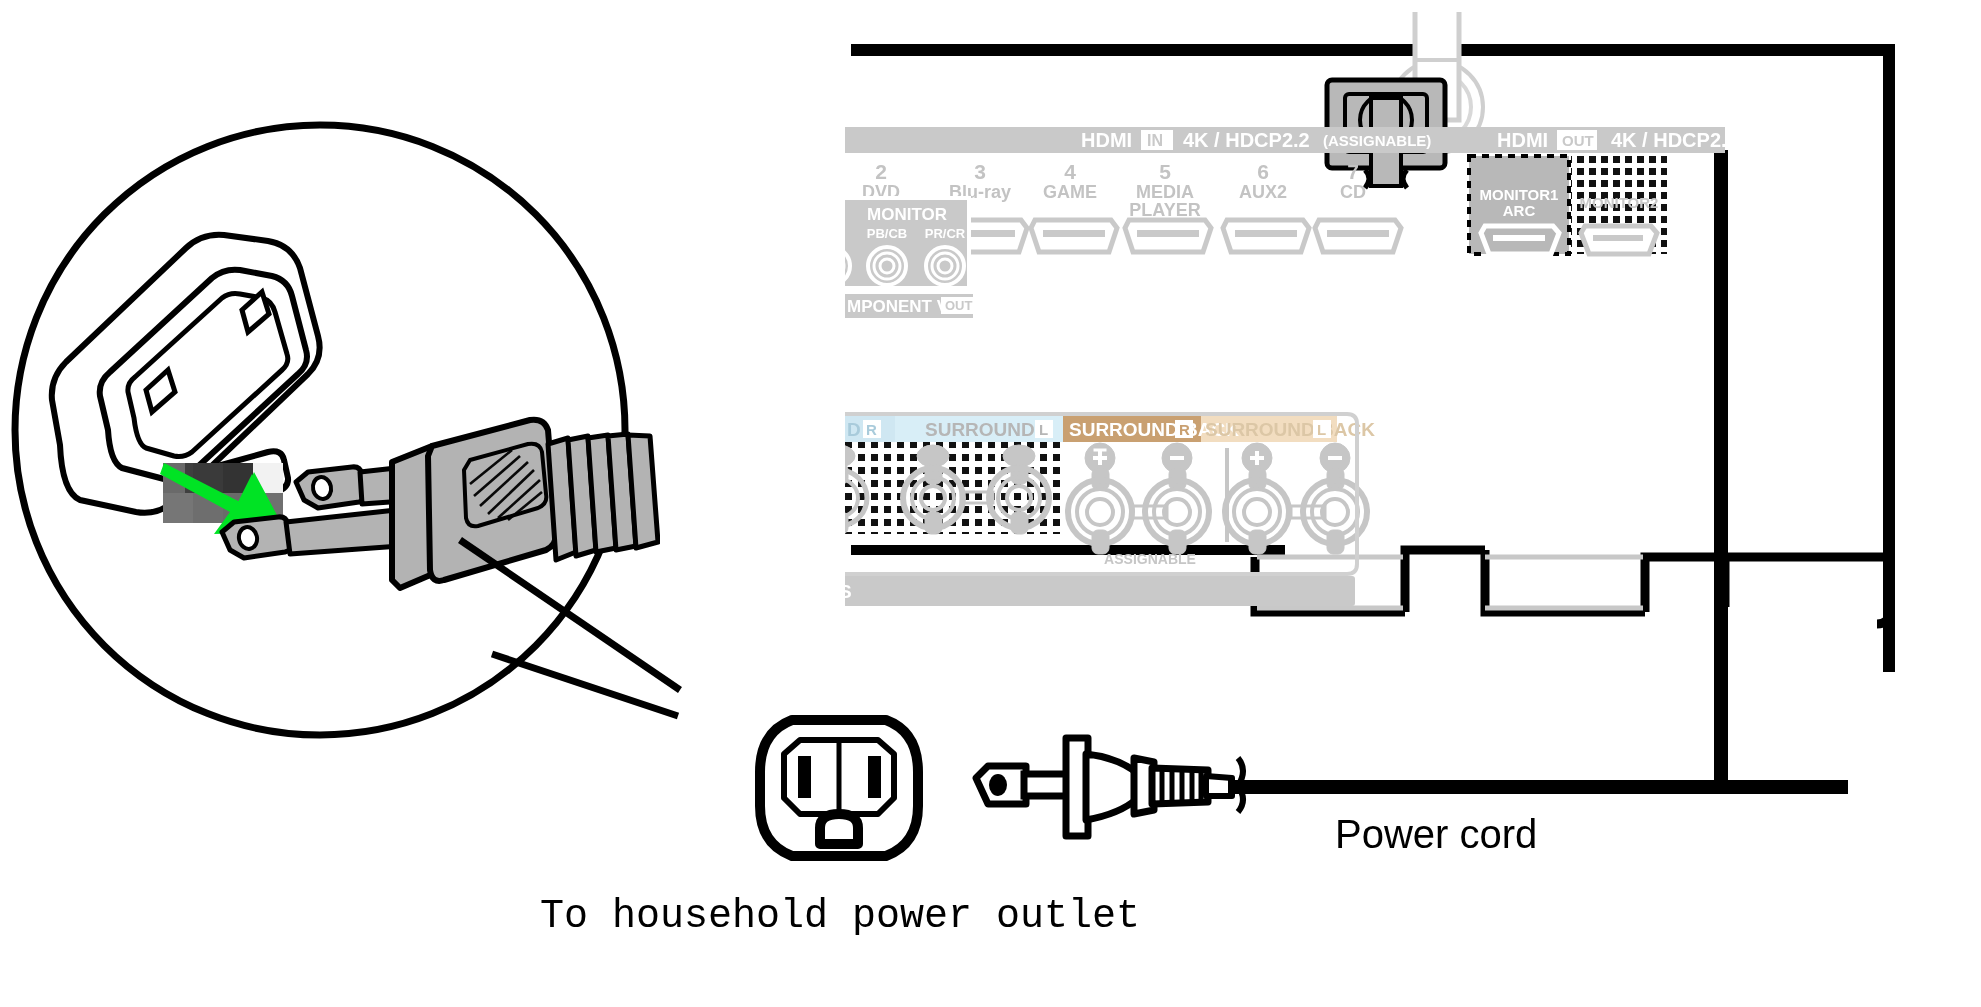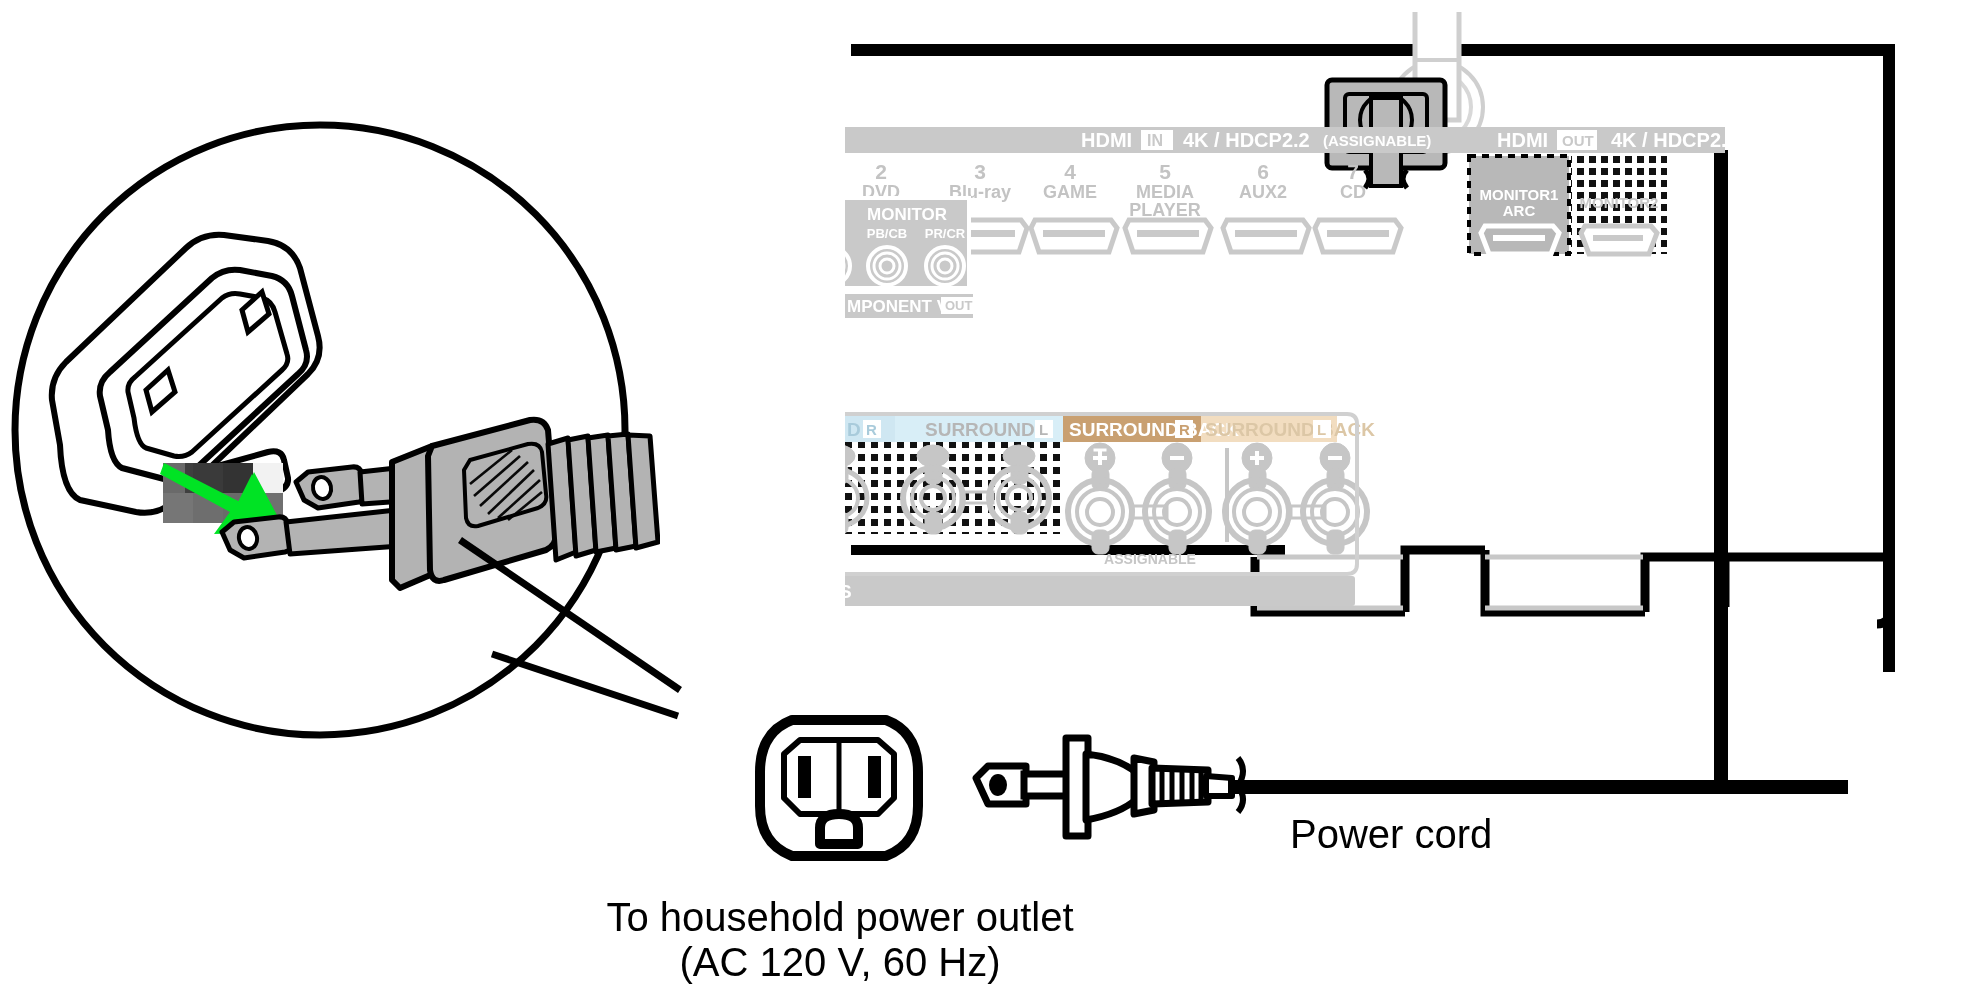--- a/index.html
+++ b/index.html
@@ -1,20 +1,20 @@
 <!DOCTYPE html>
 <html><head>
 <meta charset="utf-8">
 <style>
   html,body{margin:0;padding:0;background:#fff;}
   body{width:1981px;height:1007px;position:relative;overflow:hidden;
        font-family:"Liberation Sans",sans-serif;}
   .abs{position:absolute;}
   svg{display:block;}
-  .cap{font-size:40px;color:#000;text-align:center;line-height:1.12;white-space:nowrap;}
+  .cap{font-size:40px;color:#000;text-align:center;line-height:1.12;white-space:nowrap;font-family:Liberation Mono, monospace;}
   .pc-label{font-size:40px;color:#000;white-space:nowrap;}
 </style>
 </head>
 <body>
 
 <div class="abs" style="left:0;top:100px;width:660px;height:660px;">
   <svg width="660" height="660" viewBox="0 0 660 660">
     <circle cx="320" cy="330" r="305" fill="#fff" stroke="#000" stroke-width="7"></circle>
 
     <g fill="#fff" stroke="#000" stroke-width="6" stroke-linejoin="round">
@@ -126,21 +126,20 @@
     <path d="M 32 44 L 48 30 L 126 30 L 142 44 L 142 88 L 126 104 L 48 104 L 32 88 Z" fill="#fff" stroke="#000" stroke-width="6" stroke-linejoin="round"></path>
     <line x1="87" y1="32" x2="87" y2="102" stroke="#000" stroke-width="5"></line>
     <rect x="46" y="46" width="13" height="42" fill="#000"></rect>
     <rect x="116" y="46" width="13" height="42" fill="#000"></rect>
     <path d="M 68 134 L 68 118 Q 68 104 87 104 Q 106 104 106 118 L 106 134 Z" fill="#fff" stroke="#000" stroke-width="10" stroke-linejoin="round"></path>
   </svg>
 </div>
 
 <div class="abs cap" style="left:360px;top:895px;width:960px;">
   <div>To household power outlet</div>
-  <div>(AC 120 V, 60 Hz)</div>
 </div>
 
 <div class="abs" style="left:970px;top:730px;width:330px;height:110px;">
   <svg width="330" height="110" viewBox="0 0 330 110">
 
     <path d="M 6 48 L 18 36 L 56 36 L 56 74 L 18 74 Z" fill="#fff" stroke="#000" stroke-width="7" stroke-linejoin="round"></path>
     <ellipse cx="28" cy="55" rx="9" ry="11" fill="#000"></ellipse>
     <rect x="54" y="44" width="48" height="22" fill="#fff" stroke="#000" stroke-width="7"></rect>
 
     <rect x="96" y="8" width="22" height="98" fill="#fff" stroke="#000" stroke-width="7" stroke-linejoin="round"></rect>
@@ -160,21 +159,21 @@
     <path d="M 236 46 L 262 48 L 262 66 L 236 66 Z" fill="#fff" stroke="#000" stroke-width="6" stroke-linejoin="round"></path>
 
     <path d="M 268 28 Q 278 40 268 56 Q 278 70 268 82" fill="none" stroke="#000" stroke-width="6"></path>
   </svg>
 </div>
 
 <div class="abs" style="left:1228px;top:780px;width:620px;height:14px;background:#000;"></div>
 
 <div class="abs" style="left:1714px;top:150px;width:14px;height:640px;background:#000;"></div>
 
-<div class="abs pc-label" style="left:1290px;top:812px;">Power cord</div>
+<div class="abs pc-label" style="left:1335px;top:812px;">Power cord</div>
 
 <div class="abs" style="left:845px;top:12px;width:1136px;height:770px;">
   <svg width="1136" height="770" viewBox="0 0 1136 770">
 
     <line x1="6" y1="38" x2="1050" y2="38" stroke="#000" stroke-width="12"></line>
 
     <line x1="1044" y1="38" x2="1044" y2="660" stroke="#000" stroke-width="12"></line>
 
     <line x1="6" y1="538" x2="440" y2="538" stroke="#000" stroke-width="10"></line>
 

